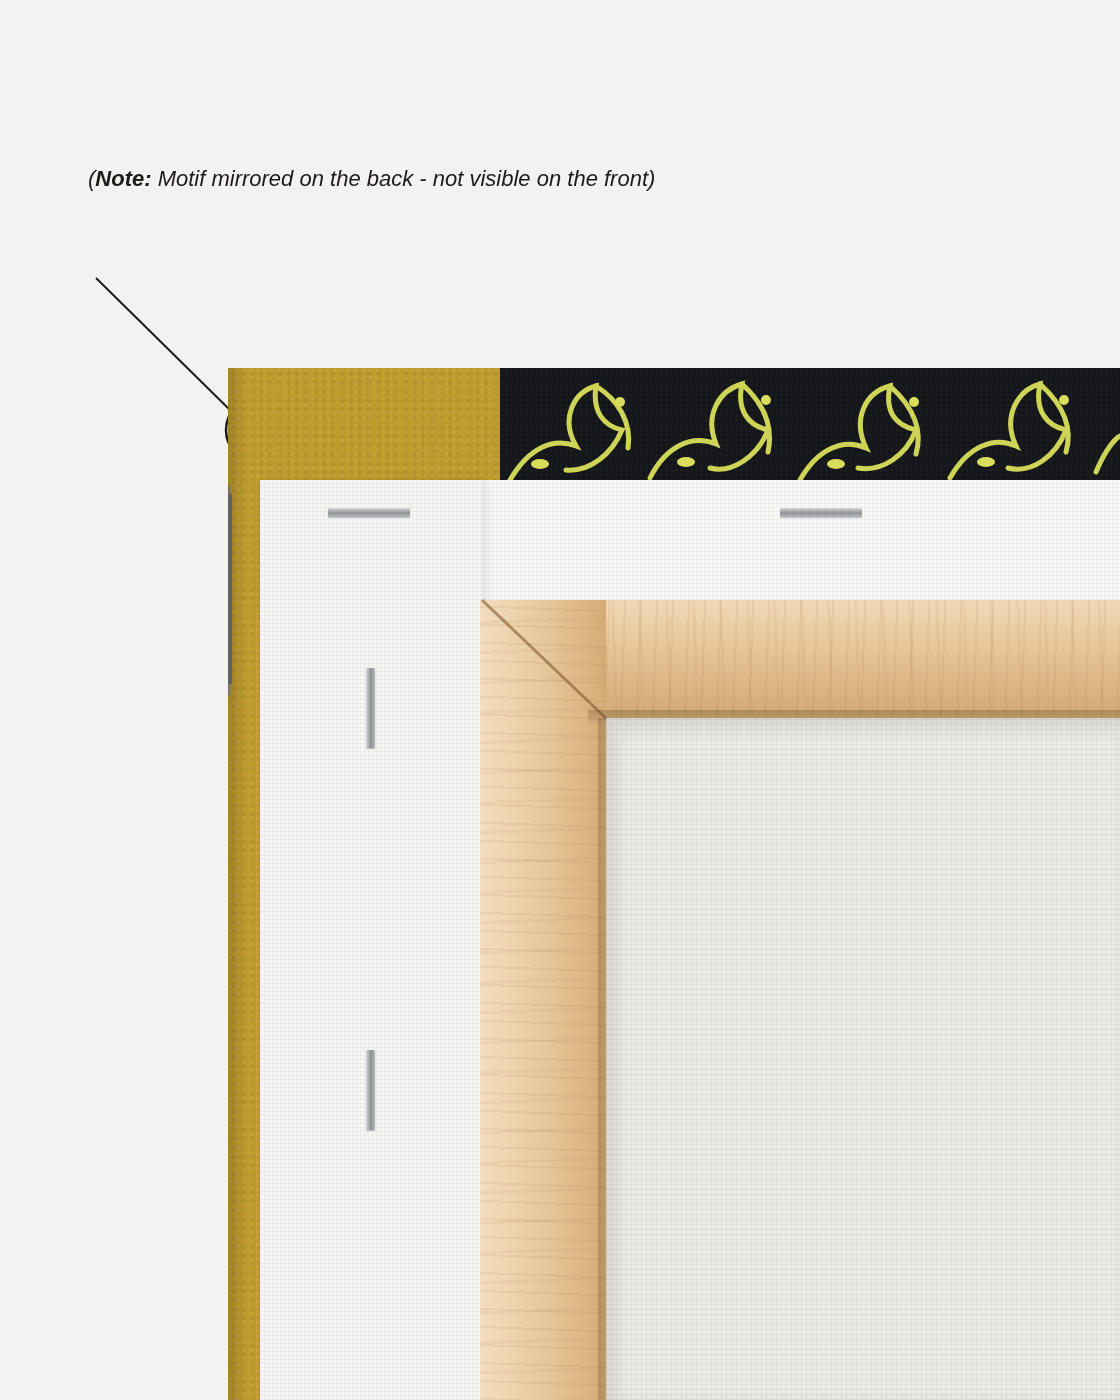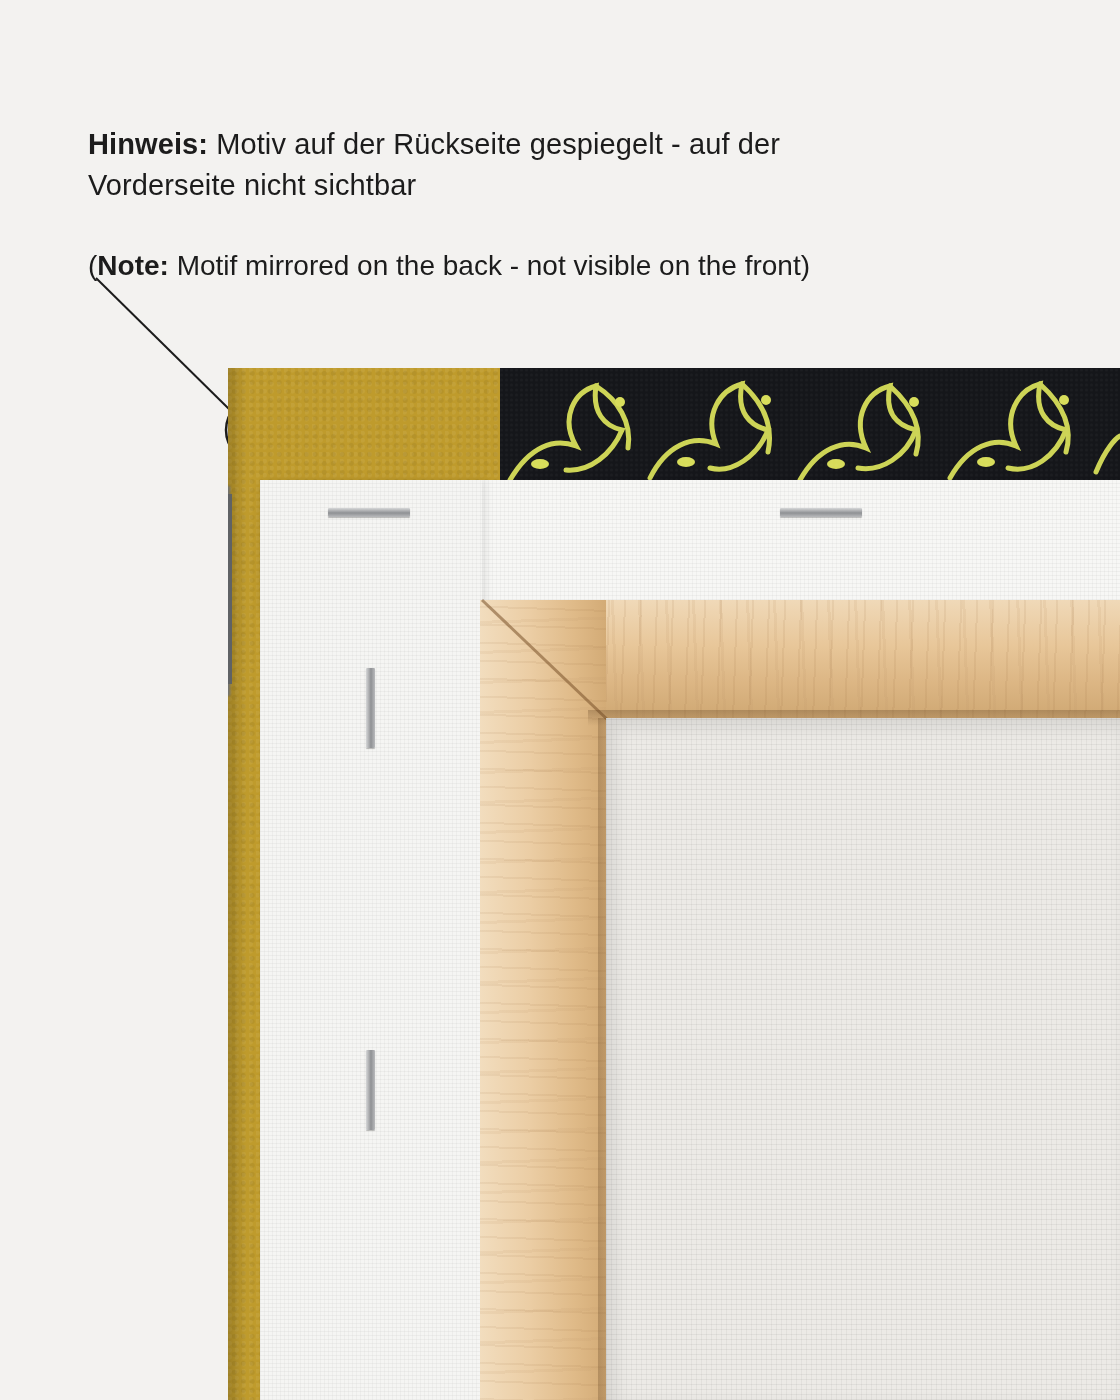--- a/index.html
+++ b/index.html
@@ -25,23 +25,24 @@
   }
   .note-de {
     font-size: 29px;
     line-height: 1.42;
     color: #1c1c1c;
     letter-spacing: 0.1px;
   }
   .note-de b { font-weight: 700; }
   .note-en {
     margin-top: 40px;
-    font-size: 28px;
+    font-size: 22px;
     line-height: 1.4;
     color: #1c1c1c;
+    font-style: italic;
   }
   .note-en b { font-weight: 700; }
 
   
   .leader {
     position: absolute;
     left: 90px;
     top: 270px;
     width: 240px;
     height: 200px;
@@ -236,23 +237,20 @@
     height: 190px;
     background: #5f6265;
   }
 </style>
 </head>
 <body>
 
 <div id="stage">
 
   <div class="note-block">
-    <div class="note-de">
-      <b>Hinweis:</b><span> Motiv auf der Rückseite gespiegelt - auf der Vorderseite nicht sichtbar</span>
-    </div>
     <div class="note-en">
       <span>(</span><b>Note:</b><span> Motif mirrored on the back - not visible on the front)</span>
     </div>
   </div>
 
   <svg class="leader" viewBox="0 0 240 200">
     <line x1="6" y1="8" x2="140" y2="140" stroke="#1c1c1c" stroke-width="2"></line>
     <circle cx="168" cy="160" r="32" fill="none" stroke="#1c1c1c" stroke-width="2.5"></circle>
   </svg>
 

